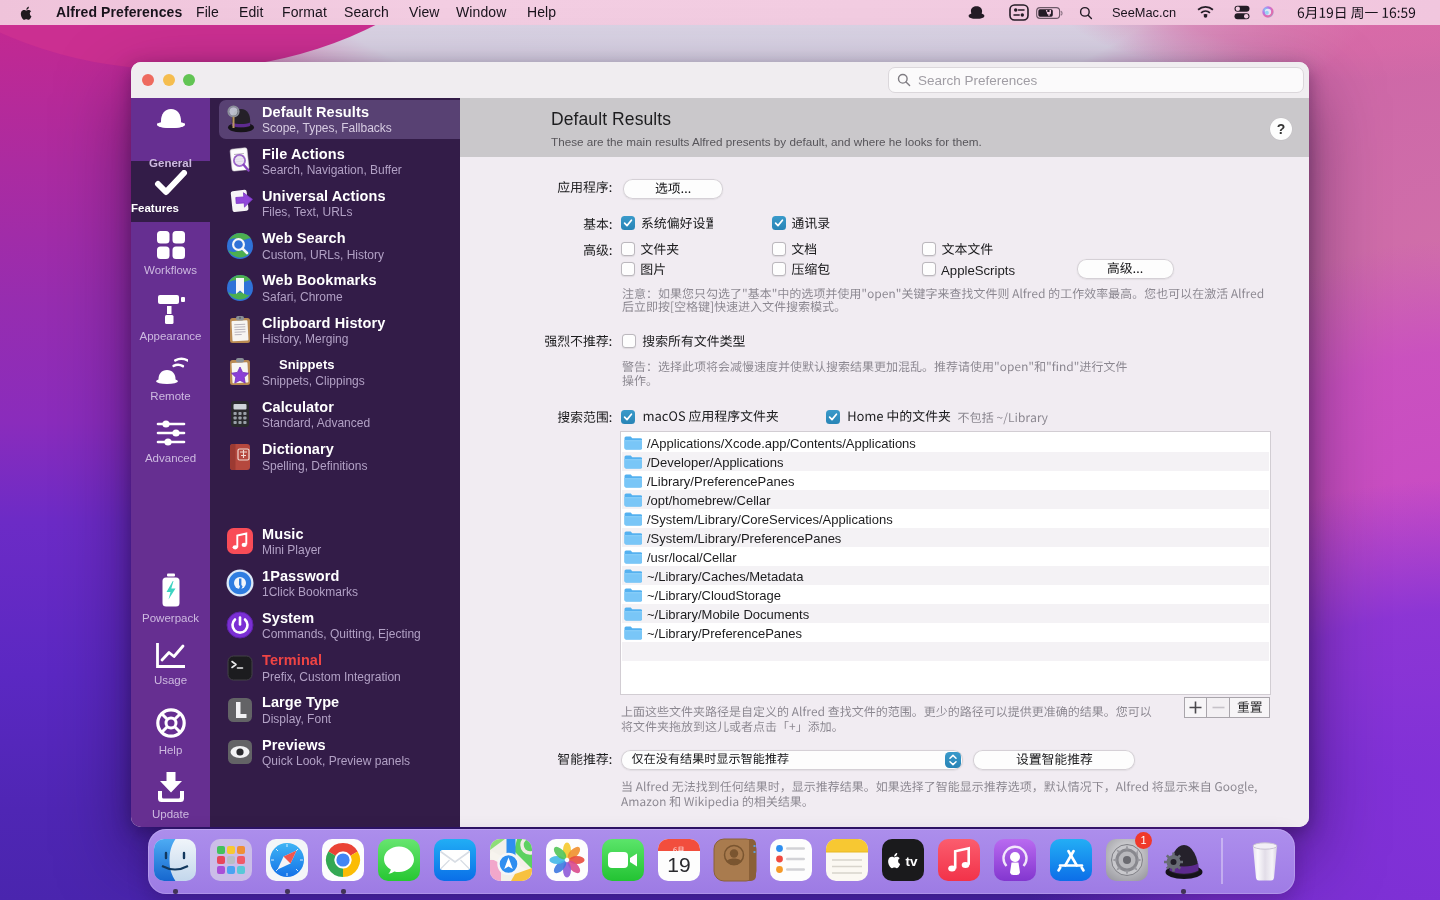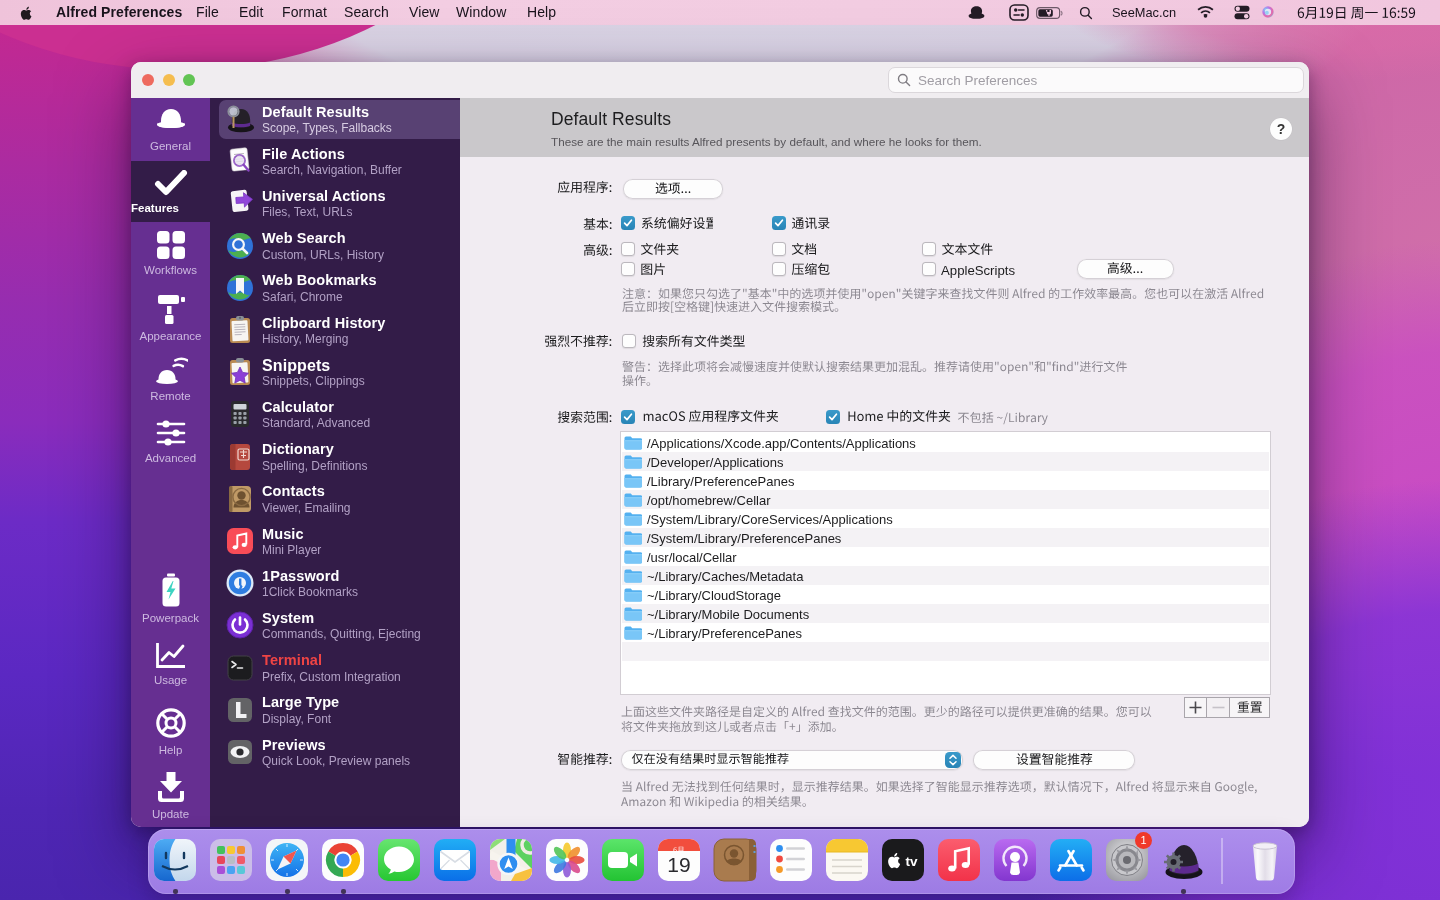--- a/index.html
+++ b/index.html
@@ -135,21 +135,21 @@
 <div class="abs" style="left:0;top:6px;width:79px;text-align:center">
       <div style="height:34px;display:flex;align-items:center;justify-content:center">
         <svg width="36" height="26" viewBox="0 0 36 26">
           <g fill="#fff">
 <path d="M18 1 C11.5 1 8 6.5 8 13 L8 16 L28 16 L28 13 C28 6.5 24.5 1 18 1 z"></path>
 <path d="M4 16 Q4 20 18 20 Q32 20 32 16 L32 14.5 Q32 18 18 18 Q4 18 4 14.5 z"></path>
 <ellipse cx="18" cy="16.6" rx="14" ry="3.4"></ellipse>
           </g>
         </svg>
       </div>
-      <div style="font-size:11.5px;color:#cdb9e0;font-weight:normal;margin-top:2px">General</div>
+      <div style="font-size:11.5px;color:#cdb9e0;font-weight:bold;margin-top:19px">General</div>
     </div>
 <div class="abs" style="left:0;top:68px;width:79px;">
       <div style="height:34px;display:flex;align-items:center;justify-content:center">
         <svg width="34" height="26" viewBox="0 0 34 26">
           <path d="M4 14 L12 22 L30 3" fill="none" stroke="#fff" stroke-width="6" stroke-linecap="round" stroke-linejoin="round"></path>
         </svg>
       </div>
       <div style="font-size:11.5px;color:#ffffff;font-weight:bold;margin-top:2px">Features</div>
     </div>
 <div class="abs" style="left:0;top:130px;width:79px;text-align:center">
@@ -321,21 +321,21 @@
 <div class="abs" style="left:52px;top:5.5px;font-size:14.5px;font-weight:bold;color:#fff;letter-spacing:.1px">Clipboard History</div>
 <div class="abs" style="left:52px;top:23px;font-size:12px;color:#b2a1c5">History, Merging</div>
 </div>
 <div class="abs" style="left:79px;top:253.2px;width:250px;height:42.2px">
 <div class="abs" style="left:14px;top:5px;width:32px;height:32px"><svg width="32" height="32" viewBox="0 0 32 32">
 <rect x="6" y="4" width="20" height="25" rx="2.5" fill="#b98a52"></rect>
 <rect x="8" y="6.5" width="16" height="20.5" rx="1" fill="#f7f5f2" transform="rotate(-3 16 17)"></rect>
 <rect x="12" y="2" width="8" height="4.5" rx="2" fill="#8a8f96"></rect>
 <path d="M16 11 l2.6 5.4 5.9.8 -4.3 4.1 1 5.8 -5.2 -2.8 -5.2 2.8 1 -5.8 -4.3 -4.1 5.9 -.8z" fill="#8b3fd6" stroke="#6f2cb8" stroke-width="0.8"></path>
 </svg></div>
-<div class="abs" style="left:52px;top:5.5px;font-size:16px;font-weight:bold;color:#fff;letter-spacing:.1px">Snippets</div>
+<div class="abs" style="left:69px;top:5.5px;font-size:13px;font-weight:bold;color:#fff;letter-spacing:.1px">Snippets</div>
 <div class="abs" style="left:52px;top:23px;font-size:12px;color:#b2a1c5">Snippets, Clippings</div>
 </div>
 <div class="abs" style="left:79px;top:295.4px;width:250px;height:42.2px">
 <div class="abs" style="left:14px;top:5px;width:32px;height:32px"><svg width="32" height="32" viewBox="0 0 32 32">
 <rect x="7" y="3" width="18" height="26" rx="3" fill="#2a2a2e"></rect>
 <rect x="9.5" y="6" width="13" height="5.5" rx="1" fill="#cfd4d8"></rect>
 <g fill="#9aa0a8">
 <rect x="9.5" y="14" width="3.2" height="3" rx="0.8"></rect>
             <rect x="14.4" y="14" width="3.2" height="3" rx="0.8"></rect>
             <rect x="19.3" y="14" width="3.2" height="3" rx="0.8"></rect>
@@ -352,31 +352,20 @@
 </div>
 <div class="abs" style="left:79px;top:337.6px;width:250px;height:42.2px">
 <div class="abs" style="left:14px;top:5px;width:32px;height:32px"><svg width="32" height="32" viewBox="0 0 32 32">
 <path d="M6 6 a3 3 0 0 1 3 -3 h14 a3 3 0 0 1 3 3 v20 a3 3 0 0 1 -3 3 h-14 a3 3 0 0 1 -3 -3 z" fill="#b5483e"></path>
 <path d="M6 6 a3 3 0 0 1 3 -3 h2.5 v26 H9 a3 3 0 0 1 -3 -3 z" fill="#9c3a32"></path>
 <rect x="14" y="8" width="11" height="11" rx="1.5" fill="none" stroke="#f0d9d2" stroke-width="1.2"></rect>
 <path d="M16 11 h7 M19.5 9 v8 M17 14.5 h5" stroke="#f0d9d2" stroke-width="1.1"></path>
 </svg></div>
 <div class="abs" style="left:52px;top:5.5px;font-size:14.5px;font-weight:bold;color:#fff;letter-spacing:.1px">Dictionary</div>
 <div class="abs" style="left:52px;top:23px;font-size:12px;color:#b2a1c5">Spelling, Definitions</div>
-</div>
-<div class="abs" style="left:79px;top:379.8px;width:250px;height:42.2px">
-<div class="abs" style="left:14px;top:5px;width:32px;height:32px"><svg width="32" height="32" viewBox="0 0 32 32">
-<rect x="5" y="3" width="22" height="26" rx="4" fill="#c09a66"></rect>
-<rect x="5" y="3" width="3.5" height="26" rx="1.5" fill="#8a6a42"></rect>
-<circle cx="17.5" cy="12.5" r="4.2" fill="#6e5230"></circle>
-<path d="M9.5 24.5 c0 -5 4 -7.5 8 -7.5 s8 2.5 8 7.5 z" fill="#6e5230"></path>
-<circle cx="17.5" cy="14" r="8.6" fill="none" stroke="#8a6a42" stroke-width="1.4"></circle>
-</svg></div>
-<div class="abs" style="left:52px;top:5.5px;font-size:14.5px;font-weight:bold;color:#fff;letter-spacing:.1px">Contacts</div>
-<div class="abs" style="left:52px;top:23px;font-size:12px;color:#b2a1c5">Viewer, Emailing</div>
 </div>
 <div class="abs" style="left:79px;top:422.0px;width:250px;height:42.2px">
 <div class="abs" style="left:14px;top:5px;width:32px;height:32px"><svg width="32" height="32" viewBox="0 0 32 32">
 <rect x="3" y="3" width="26" height="26" rx="6.5" fill="#f94c57"></rect>
 <path d="M13.3 22.2 V10.5 l9 -2 v11" fill="none" stroke="#fff" stroke-width="1.9"></path>
 <ellipse cx="11.2" cy="22.3" rx="2.6" ry="2.1" fill="#fff"></ellipse>
 <ellipse cx="20.2" cy="19.9" rx="2.6" ry="2.1" fill="#fff"></ellipse>
 </svg></div>
 <div class="abs" style="left:52px;top:5.5px;font-size:14.5px;font-weight:bold;color:#fff;letter-spacing:.1px">Music</div>
 <div class="abs" style="left:52px;top:23px;font-size:12px;color:#b2a1c5">Mini Player</div>

